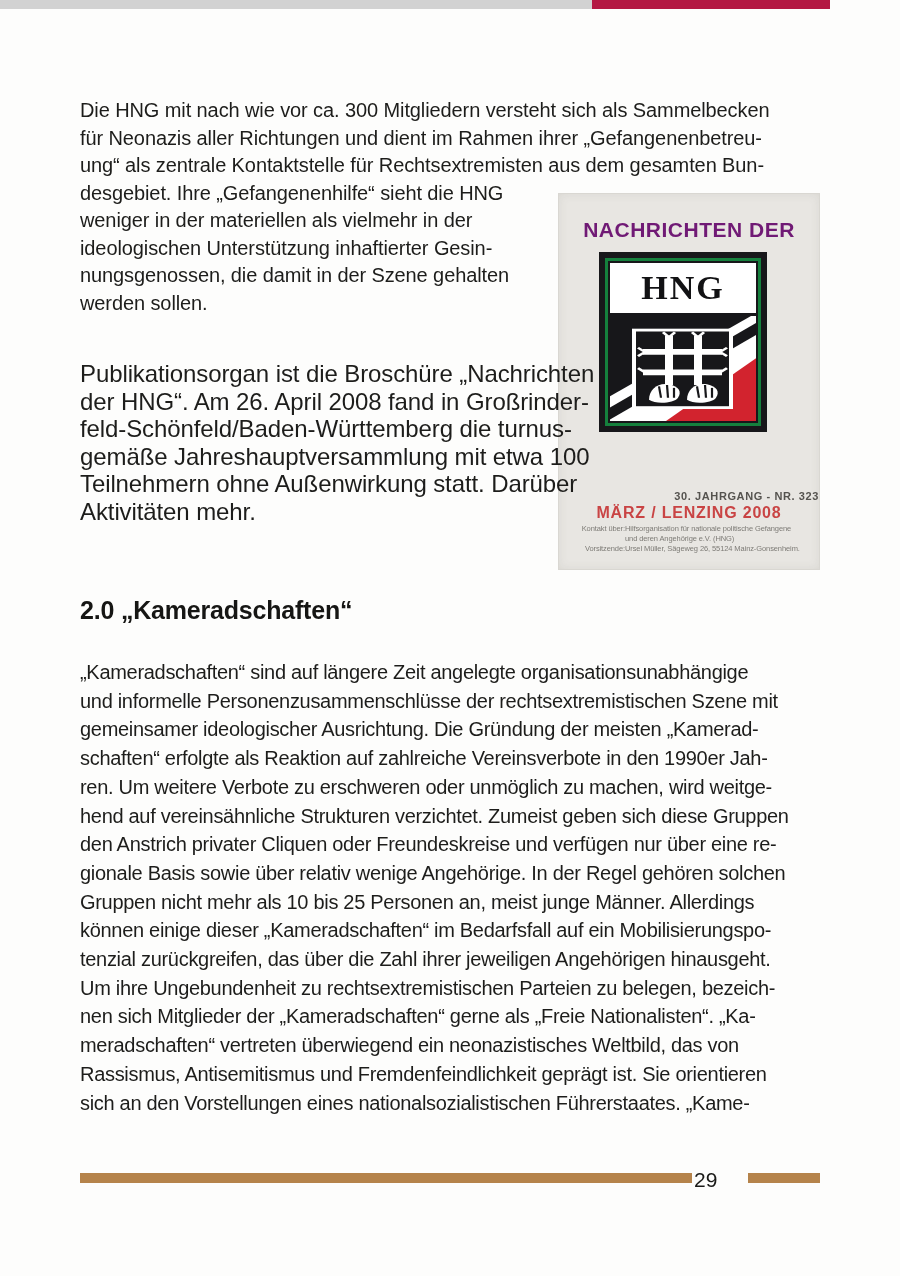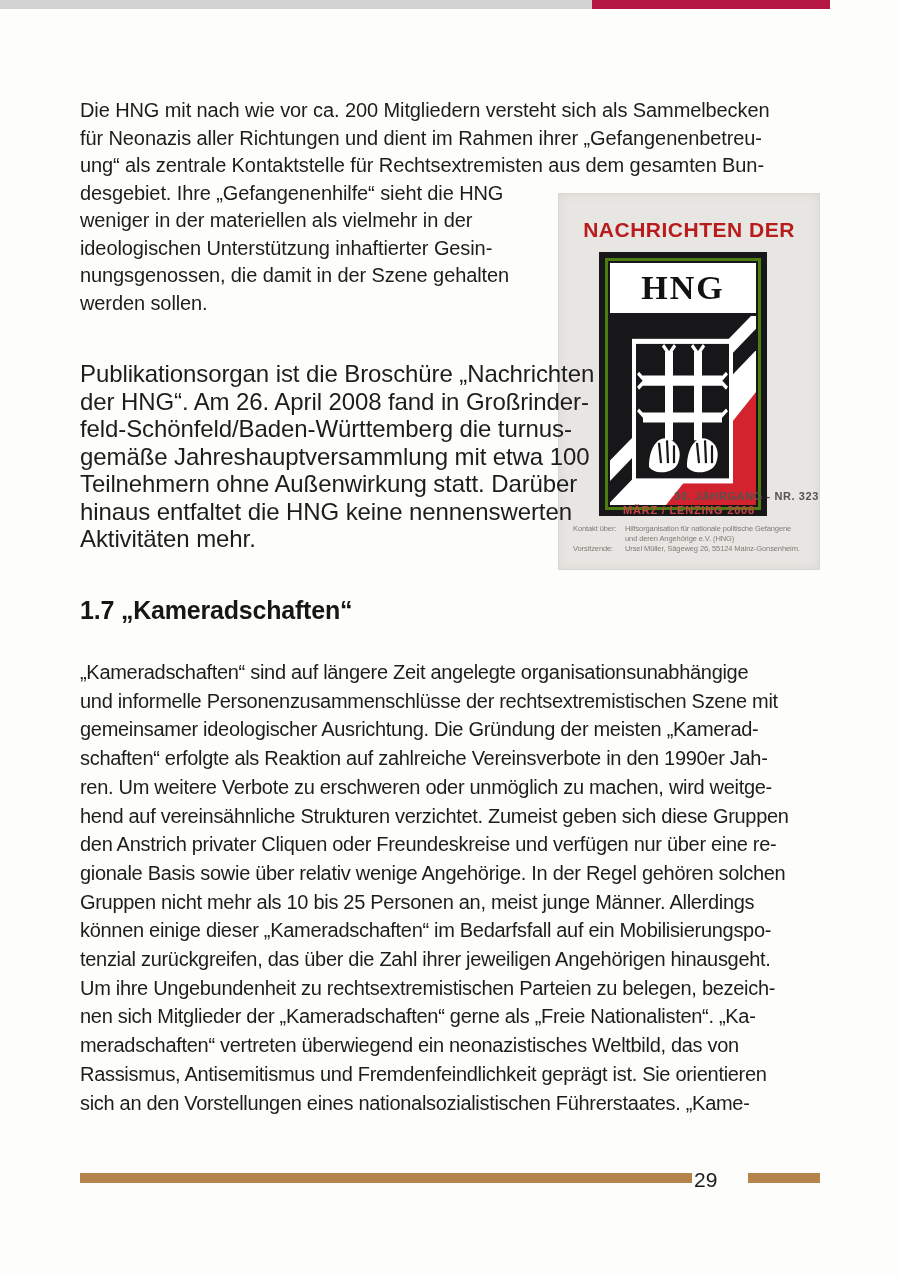--- a/index.html
+++ b/index.html
@@ -22,65 +22,65 @@
   .bodytext { position:absolute; left:80px; top:658px; font-size:20px; line-height:28.7px; letter-spacing:-0.3px; }
 
   
   .cover {
     position:absolute; left:558px; top:193px; width:262px; height:377px;
     background:#e8e6e2; border:1px solid #d9d7d2; box-sizing:border-box;
     box-shadow:inset 0 0 10px rgba(90,88,80,0.10);
   }
   .cover-masthead {
     position:absolute; top:24px; left:0; width:100%; text-align:center;
-    font-weight:bold; font-size:21px; color:#b91c1c; letter-spacing:0.5px; white-space:pre;
+    font-weight:bold; font-size:21px; color:#701a75; letter-spacing:0.5px; white-space:pre;
   }
   .emblem {
-    position:absolute; left:40px; top:58px; width:168px; height:264px;
-    border:6px solid #17171a; background:#4d7c0f; padding:3px; box-sizing:border-box;
+    position:absolute; left:40px; top:58px; width:168px; height:180px;
+    border:6px solid #17171a; background:#15803d; padding:3px; box-sizing:border-box;
   }
   .emblem-inner { border:2px solid #17171a; height:100%; box-sizing:border-box; display:flex; flex-direction:column; background:#fff; }
   .emblem-hng {
     height:50px; border-bottom:3px solid #17171a; display:flex; align-items:center; justify-content:center;
     font-family:"Liberation Serif", serif; font-weight:bold; font-size:34px; color:#121214; letter-spacing:2px;
   }
   .emblem-art { flex:1; position:relative; }
   .emblem-art svg { position:absolute; left:0; top:0; width:100%; height:100%; }
 
   .cover-issue {
     position:absolute; top:296px; left:0; width:100%; text-align:right;
     font-weight:bold; font-size:11px; color:#55534f; letter-spacing:0.6px; white-space:pre;
   }
   .cover-date {
     position:absolute; top:310px; left:0; width:100%; text-align:center;
-    font-weight:bold; font-size:11px; color:#c94444; letter-spacing:0.8px; white-space:pre;
+    font-weight:bold; font-size:16px; color:#c94444; letter-spacing:0.8px; white-space:pre;
   }
   .cover-contact {
     position:absolute; top:330px; left:14px; width:236px;
     font-size:7.5px; line-height:10px; color:#7d7b76; letter-spacing:-0.1px;
   }
   .contact-row { display:flex; }
-  .contact-label { width:52px; flex:0 0 52px; }
+  .contact-label { width:52px; flex:0 0 52px;text-align:right; }
   .contact-text { flex:1; white-space:pre; }
 
   
   .rule-long  { position:absolute; left:80px;  top:1173px; width:612px; height:10px; background:#b5834b; }
   .rule-short { position:absolute; left:748px; top:1173px; width:72px;  height:10px; background:#b5834b; }
   .page-number { position:absolute; left:694px; top:1168px; width:46px; text-align:left; font-size:21px; color:#1a1a18; }
 </style>
 </head>
 <body>
 
 <div class="page">
 
   <div class="bar-gray"></div>
   <div class="bar-red"></div>
 
   <div class="intro line-block">
-      <div class="tline">Die HNG mit nach wie vor ca. 200 Mitgliedern versteht sich als Sammelbecken</div>
+      <div class="tline">Die HNG mit nach wie vor ca. 300 Mitgliedern versteht sich als Sammelbecken</div>
       <div class="tline">für Neonazis aller Richtungen und dient im Rahmen ihrer „Gefangenenbetreu-</div>
       <div class="tline">ung“ als zentrale Kontaktstelle für Rechtsextremisten aus dem gesamten Bun-</div>
       <div class="tline">desgebiet. Ihre „Gefangenenhilfe“ sieht die HNG</div>
       <div class="tline">weniger in der materiellen als vielmehr in der</div>
       <div class="tline">ideologischen Unterstützung inhaftierter Gesin-</div>
       <div class="tline">nungsgenossen, die damit in der Szene gehalten</div>
       <div class="tline">werden sollen.</div>
     </div>
 
   <div class="cover">
@@ -147,25 +147,24 @@
       </div>
     </div>
   </div>
 
   <div class="pub line-block">
       <div class="tline">Publikationsorgan ist die Broschüre „Nachrichten</div>
       <div class="tline">der HNG“. Am 26. April 2008 fand in Großrinder-</div>
       <div class="tline">feld-Schönfeld/Baden-Württemberg die turnus-</div>
       <div class="tline">gemäße Jahreshauptversammlung mit etwa 100</div>
       <div class="tline">Teilnehmern ohne Außenwirkung statt. Darüber</div>
-      <div class="tline">hinaus entfaltet die HNG keine nennenswerten</div>
       <div class="tline">Aktivitäten mehr.</div>
     </div>
 
-  <div class="heading">1.7 „Kameradschaften“</div>
+  <div class="heading">2.0 „Kameradschaften“</div>
 
   <div class="bodytext line-block">
       <div class="tline">„Kameradschaften“ sind auf längere Zeit angelegte organisationsunabhängige</div>
       <div class="tline">und informelle Personenzusammenschlüsse der rechtsextremistischen Szene mit</div>
       <div class="tline">gemeinsamer ideologischer Ausrichtung. Die Gründung der meisten „Kamerad-</div>
       <div class="tline">schaften“ erfolgte als Reaktion auf zahlreiche Vereinsverbote in den 1990er Jah-</div>
       <div class="tline">ren. Um weitere Verbote zu erschweren oder unmöglich zu machen, wird weitge-</div>
       <div class="tline">hend auf vereinsähnliche Strukturen verzichtet. Zumeist geben sich diese Gruppen</div>
       <div class="tline">den Anstrich privater Cliquen oder Freundeskreise und verfügen nur über eine re-</div>
       <div class="tline">gionale Basis sowie über relativ wenige Angehörige. In der Regel gehören solchen</div>

